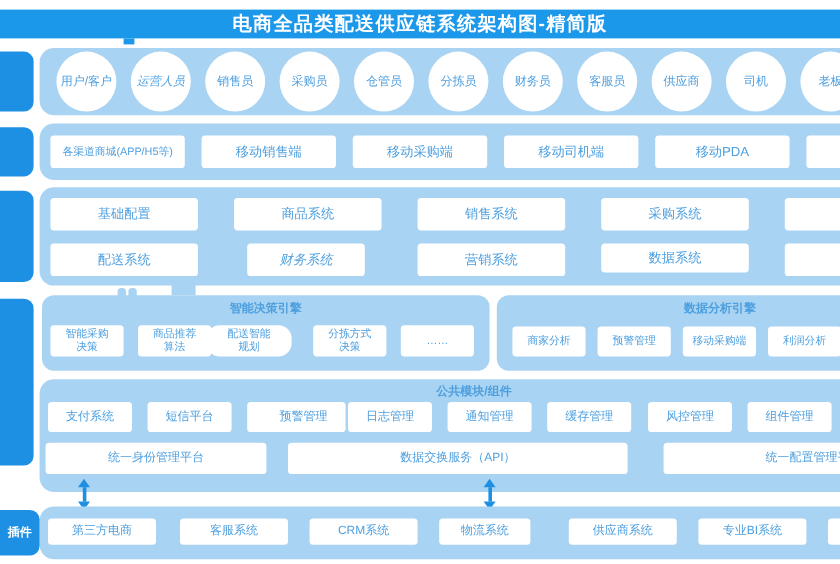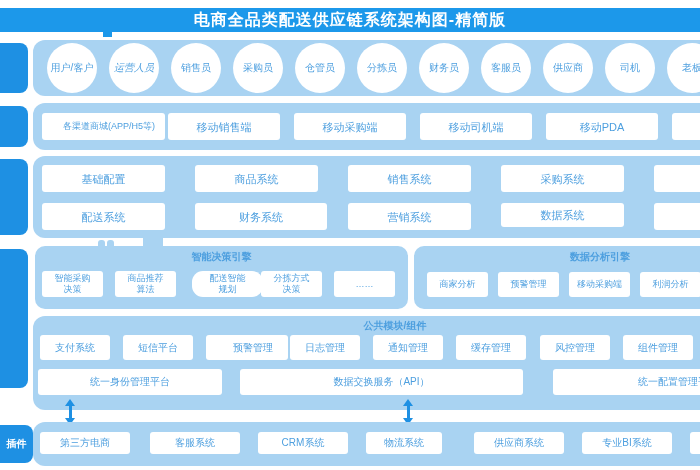--- a/index.html
+++ b/index.html
@@ -70,53 +70,53 @@
   <div class="circle" style="left:295px; top:43px;">仓管员</div>
   <div class="circle" style="left:357px; top:43px;">分拣员</div>
   <div class="circle" style="left:419px; top:43px;">财务员</div>
   <div class="circle" style="left:481px; top:43px;">客服员</div>
   <div class="circle" style="left:543px; top:43px;">供应商</div>
   <div class="circle" style="left:605px; top:43px;">司机</div>
   <div class="circle" style="left:667px; top:43px;">老板</div>
 
   <div class="band" style="left:33px; top:103px; width:680px; height:47px;"></div>
   <div class="tab" style="left:-12px; top:106px; width:40px; height:41px;"></div>
-  <div class="box fs9" style="left:42px;  top:113px; width:112px; height:27px;padding-left:11px;">各渠道商城(APP/H5等)</div>
+  <div class="box fs9" style="left:42px;  top:113px; width:112px; height:27px;">各渠道商城(APP/H5等)</div>
   <div class="box" style="left:168px; top:113px; width:112px; height:27px;">移动销售端</div>
   <div class="box" style="left:294px; top:113px; width:112px; height:27px;">移动采购端</div>
   <div class="box" style="left:420px; top:113px; width:112px; height:27px;">移动司机端</div>
   <div class="box" style="left:546px; top:113px; width:112px; height:27px;">移动PDA</div>
   <div class="box" style="left:672px; top:113px; width:112px; height:27px;"></div>
 
   <div class="band" style="left:33px; top:156px; width:680px; height:82px;"></div>
   <div class="tab" style="left:-12px; top:159px; width:40px; height:76px;"></div>
   <div class="box" style="left:42px;  top:165px; width:123px; height:27px;">基础配置</div>
   <div class="box" style="left:195px; top:165px; width:123px; height:27px;">商品系统</div>
   <div class="box" style="left:348px; top:165px; width:123px; height:27px;">销售系统</div>
   <div class="box" style="left:501px; top:165px; width:123px; height:27px;">采购系统</div>
   <div class="box" style="left:654px; top:165px; width:123px; height:27px;"></div>
   <div class="box" style="left:42px;  top:203px; width:123px; height:27px;">配送系统</div>
-  <div class="box" style="left:195px; top:203px; width:132px; height:27px;">财务系统</div>
+  <div class="box" style="left:206px; top:203px; width:98px; height:27px;font-style:italic;">财务系统</div>
   <div class="box" style="left:348px; top:203px; width:123px; height:27px;">营销系统</div>
   <div class="box" style="left:501px; top:203px; width:123px; height:24px;">数据系统</div>
   <div class="box" style="left:654px; top:203px; width:123px; height:27px;"></div>
 
   <div class="connector" style="left:143px; top:234px; width:20px; height:12px;"></div>
   <div class="bump" style="left:98px;  top:240px; width:7px; height:7px;"></div>
   <div class="bump" style="left:107px; top:240px; width:7px; height:7px;"></div>
 
   <div class="tab" style="left:-12px; top:249px; width:40px; height:139px;"></div>
 
   <div class="panel" style="left:35px; top:246px; width:373px; height:63px;"></div>
   <div class="panel-title" style="left:35px; top:250px; width:373px;">智能决策引擎</div>
   <div class="box fs9" style="left:42px;  top:271px; width:61px; height:26px;">智能采购
 决策</div>
   <div class="box fs9" style="left:115px; top:271px; width:61px; height:26px;">商品推荐
 算法</div>
-  <div class="box fs9" style="left:192px; top:271px; width:71px; height:26px;border-radius:11px;">配送智能
+  <div class="box fs9" style="left:172px; top:271px; width:71px; height:26px;border-radius:11px;">配送智能
 规划</div>
   <div class="box fs9" style="left:261px; top:271px; width:61px; height:26px;">分拣方式
 决策</div>
   <div class="box fs9" style="left:334px; top:271px; width:61px; height:26px;">……</div>
 
   <div class="panel" style="left:414px; top:246px; width:372px; height:63px;"></div>
   <div class="panel-title" style="left:414px; top:250px; width:372px;">数据分析引擎</div>
   <div class="box fs9" style="left:427px; top:272px; width:61px; height:25px;">商家分析</div>
   <div class="box fs9" style="left:498px; top:272px; width:61px; height:25px;">预警管理</div>
   <div class="box fs9" style="left:569px; top:272px; width:61px; height:25px;">移动采购端</div>

